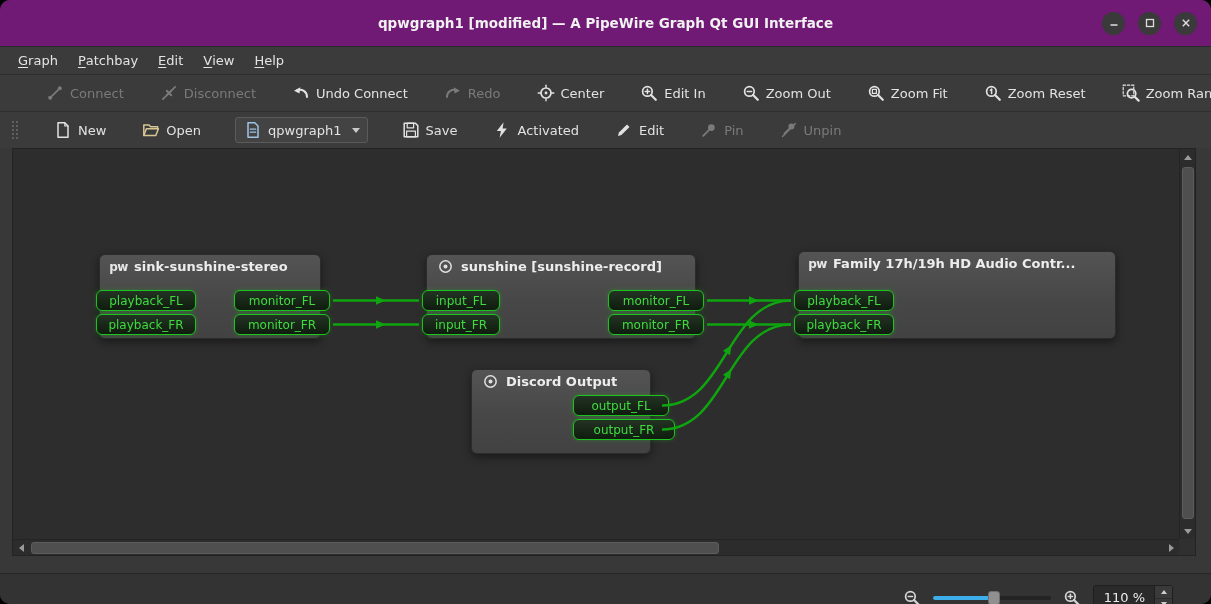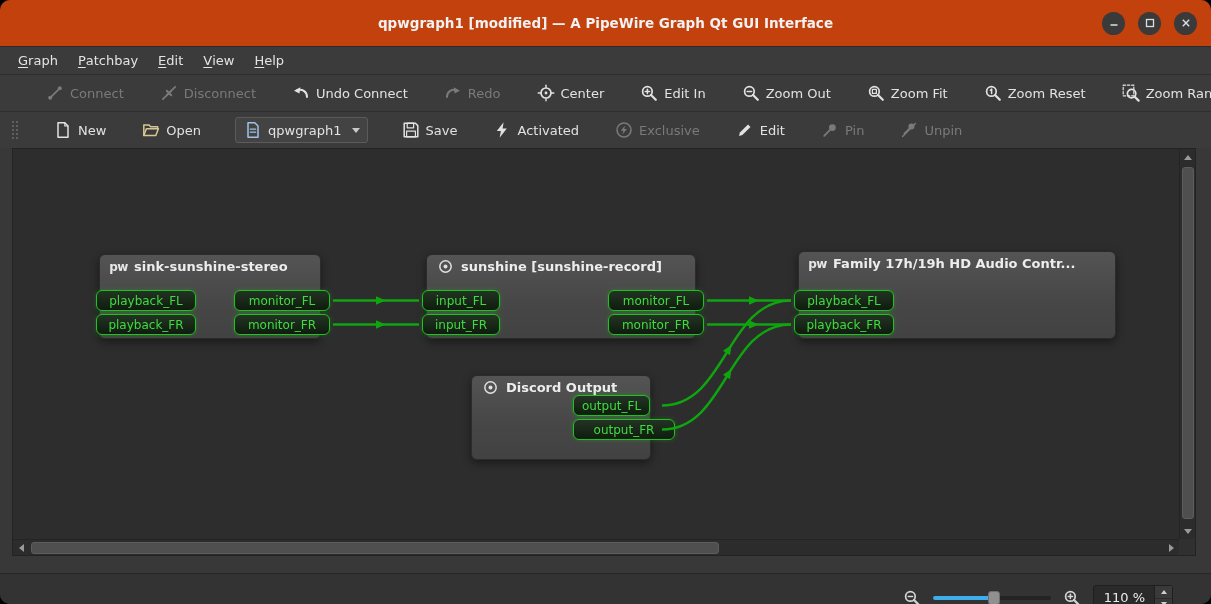--- a/index.html
+++ b/index.html
@@ -1,21 +1,21 @@
 <!DOCTYPE html>
 <html style="--wire: #0fa50f; --port-border: #1dc41d; --port-text: #3fdc3f; --accent: #3daee9;"><head>
 <meta charset="utf-8">
 <style>
   * { margin:0; padding:0; box-sizing:border-box; }
   body { width:1211px; height:604px; background:#000; font-family:"DejaVu Sans", sans-serif; }
   .window { position:relative; width:1211px; height:604px; border-radius:10px; overflow:hidden;
             background:#383838; }
 
   
-  .titlebar { height:46px; background:#c2410c; position:relative;
+  .titlebar { height:46px; background:#701a75; position:relative;
               display:flex; align-items:center; justify-content:center; }
   .title { color:#f1f1f1; font-size:13.5px; font-weight:bold; }
   .win-controls { position:absolute; right:14px; top:0; height:100%;
                   display:flex; align-items:center; gap:13px; }
   .win-btn { width:23px; height:23px; border-radius:50%; background:#3a3a3a; color:#dedede;
              display:flex; align-items:center; justify-content:center; cursor:pointer; }
   .win-btn svg { display:block; }
 
   
   .menubar { height:28px; background:#3b3b3b; border-top:1px solid #2a2a2a;
@@ -285,29 +285,20 @@
         <span data-name="toolbar-label">Save</span>
       </div>
       <div class="tb-item" data-name="activated-button">
         <span class="tb-icon" data-name="activated-icon">
           <svg width="18" height="18" viewBox="0 0 18 18" fill="none" stroke="currentColor" stroke-width="1.7" stroke-linecap="round" stroke-linejoin="round">
             <polygon points="10.6,1.2 3.8,10 7.9,10 6.6,16.8 13.8,7.4 9.6,7.4" fill="currentColor" stroke="none"></polygon>
           </svg>
         </span>
         <span data-name="toolbar-label">Activated</span>
       </div>
-      <div class="tb-item disabled" data-name="exclusive-button">
-        <span class="tb-icon" data-name="exclusive-icon">
-          <svg width="18" height="18" viewBox="0 0 18 18" fill="none" stroke="currentColor" stroke-width="1.7" stroke-linecap="round" stroke-linejoin="round">
-            <circle cx="9" cy="9" r="7" stroke-width="1.5"></circle>
-            <polygon points="10,4.6 5.8,9.8 8.4,9.8 7.4,13.6 11.9,8 9.3,8" fill="currentColor" stroke="none"></polygon>
-          </svg>
-        </span>
-        <span data-name="toolbar-label">Exclusive</span>
-      </div>
       <div class="tb-item" data-name="edit-button">
         <span class="tb-icon" data-name="edit-icon">
           <svg width="18" height="18" viewBox="0 0 18 18" fill="none" stroke="currentColor" stroke-width="1.7" stroke-linecap="round" stroke-linejoin="round">
             <path d="M3 15 l.9-3.4 L12 3.5 l2.5 2.5 -8.1 8.1 L3 15 z" fill="currentColor" stroke="none"></path>
           </svg>
         </span>
         <span data-name="toolbar-label">Edit</span>
       </div>
       <div class="tb-item disabled" data-name="pin-button">
         <span class="tb-icon" data-name="pin-icon">
@@ -362,32 +353,32 @@
         <div class="node" data-name="node-family" style="left: 785px; top: 102px; width: 318px; height: 88px;">
           <div class="node-header" data-name="node-header">
             <span class="node-icon" data-name="pipewire-icon">
               <span class="pw-glyph">pw</span>
             </span>
             <span data-name="node-title">Family 17h/19h HD Audio Contr...</span>
           </div>
         </div>
         <div class="port" data-name="port-family-playback_FL" style="left: 781px; top: 141px; width: 100px;">playback_FL</div>
         <div class="port" data-name="port-family-playback_FR" style="left: 781px; top: 165px; width: 100px;">playback_FR</div>
-        <div class="node" data-name="node-discord" style="left: 458px; top: 226px; width: 180px; height: 85px;">
+        <div class="node" data-name="node-discord" style="left: 458px; top: 220px; width: 180px; height: 85px;">
           <div class="node-header" data-name="node-header">
             <span class="node-icon" data-name="media-node-icon">
               <svg width="17" height="17" viewBox="0 0 18 18" fill="none" stroke="currentColor" stroke-width="1.6">
                 <circle cx="9" cy="9" r="6"></circle>
                 <circle cx="9" cy="9" r="2.1" fill="currentColor" stroke="none"></circle>
               </svg>
             </span>
             <span data-name="node-title">Discord Output</span>
           </div>
         </div>
-        <div class="port" data-name="port-discord-output_FL" style="left: 560px; top: 246px; width: 77px;">output_FL</div>
+        <div class="port" data-name="port-discord-output_FL" style="left: 560px; top: 246px; width: 96px;">output_FL</div>
         <div class="port" data-name="port-discord-output_FR" style="left: 560px; top: 270px; width: 102px;">output_FR</div>
         <div id="wires-layer" data-name="connection-wires"><svg width="1166" height="390" viewBox="0 0 1166 390">
             <path d="M 320 151.5 C 363 151.5, 363 151.5, 406 151.5" stroke="#0fa50f" stroke-width="2.4" fill="none" data-name="wire-sink-monitor_FL-to-sunshine-input_FL"></path>
             <path d="M0 -4.2 L9.5 0 L0 4.2 Z" fill="#0fa50f" transform="translate(363.0 151.5) rotate(0.0)" data-name="wire-arrow-icon"></path>
             <path d="M 320 175.5 C 363 175.5, 363 175.5, 406 175.5" stroke="#0fa50f" stroke-width="2.4" fill="none" data-name="wire-sink-monitor_FR-to-sunshine-input_FR"></path>
             <path d="M0 -4.2 L9.5 0 L0 4.2 Z" fill="#0fa50f" transform="translate(363.0 175.5) rotate(0.0)" data-name="wire-arrow-icon"></path>
             <path d="M 694 151.5 C 736 151.5, 736 151.5, 778 151.5" stroke="#0fa50f" stroke-width="2.4" fill="none" data-name="wire-sunshine-monitor_FL-to-family-playback_FL"></path>
             <path d="M0 -4.2 L9.5 0 L0 4.2 Z" fill="#0fa50f" transform="translate(736.0 151.5) rotate(0.0)" data-name="wire-arrow-icon"></path>
             <path d="M 694 175.5 C 736 175.5, 736 175.5, 778 175.5" stroke="#0fa50f" stroke-width="2.4" fill="none" data-name="wire-sunshine-monitor_FR-to-family-playback_FR"></path>
             <path d="M0 -4.2 L9.5 0 L0 4.2 Z" fill="#0fa50f" transform="translate(736.0 175.5) rotate(0.0)" data-name="wire-arrow-icon"></path>

